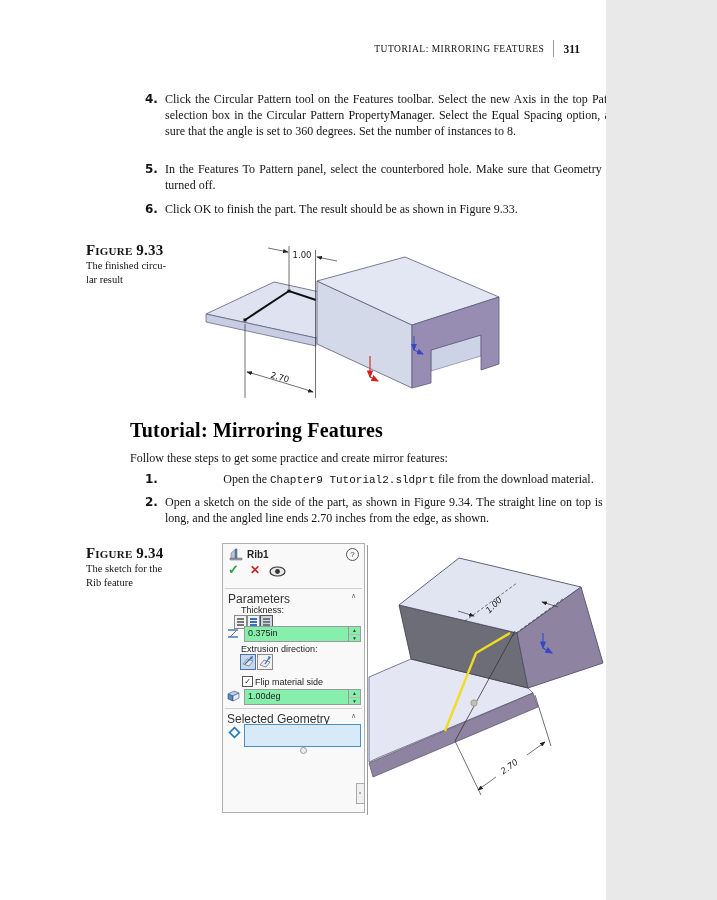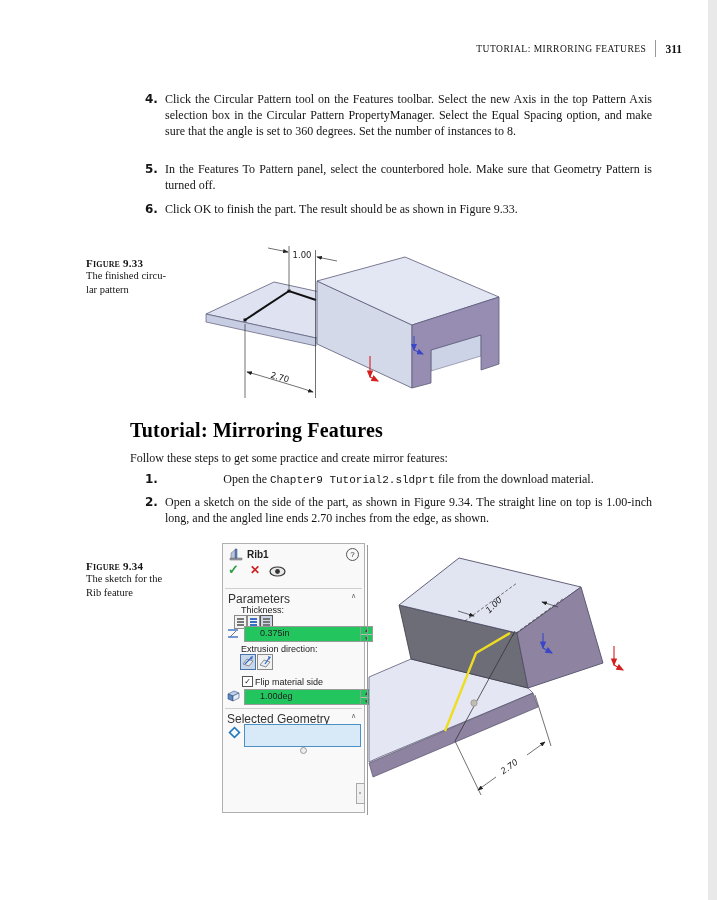--- a/index.html
+++ b/index.html
@@ -1,33 +1,33 @@
 <!DOCTYPE html>
 <html><head>
 <meta charset="utf-8">
 <style>
   html,body{margin:0;padding:0;background:#e9e9e9;}
-  #page{position:relative;width:708px;height:900px;background:#ffffff;overflow:hidden;
+  #page{position:relative;width:606px;height:900px;background:#ffffff;overflow:hidden;
         font-family:"Liberation Serif",serif;color:#141414;}
 
   
   .runhead{position:absolute;top:40px;right:26px;display:flex;align-items:center;gap:9px;}
   .runtitle{font-size:9.5px;letter-spacing:.5px;color:#111;}
   .rundiv{width:1px;height:17px;background:#999;}
   .runpage{font-size:11.5px;font-weight:bold;color:#111;}
 
   
   .step{position:absolute;left:144px;width:508px;}
   .step .num{position:absolute;left:1px;top:0;font-weight:bold;font-size:12px;font-family:"DejaVu Sans",sans-serif;}
   .step .txt{display:block;margin-left:21px;font-size:12px;line-height:15.8px;text-align:justify;}
   .mono{font-family:"Liberation Mono",monospace;font-size:11px;}
 
   
   .figcap{position:absolute;left:86px;width:120px;}
-  .figcap .lab{font-weight:bold;font-size:11px;font-variant:small-caps;letter-spacing:.2px;margin-top:15px;}
+  .figcap .lab{font-weight:bold;font-size:15px;font-variant:small-caps;letter-spacing:.2px;}
   .figcap .cline{font-size:10.5px;line-height:13.5px;}
 
   h1.sect{position:absolute;left:130px;top:419px;margin:0;font-size:20px;letter-spacing:.2px;color:#000;}
   .intro{position:absolute;left:130px;top:451px;font-size:12px;}
 
   
   .figimg{position:absolute;}
 
   
   #pm{position:absolute;left:222px;top:543px;width:141px;height:268px;background:#f9f9f9;
@@ -42,21 +42,21 @@
   #pm .sechdr{font-size:12px;color:#333;}
   #pm .chev{font-size:7px;color:#666;}
   #pm .lbl{font-size:9px;color:#222;}
   .tbtn{position:absolute;width:11px;height:12px;border:1px solid #8a8a8a;background:#f2f2f2;
         display:flex;flex-direction:column;justify-content:center;gap:1.5px;align-items:center;}
   .tbtn span{display:block;width:7px;height:1.5px;background:#777;}
   .tbtn.blue span{background:#3a6fc4;}
   .tbtn.sel{background:#ccd5e3;border-color:#555;}
   .ebtn{position:absolute;width:14px;height:14px;border:1px solid #8a8a8a;background:#f2f2f2;}
   .ebtn.sel{background:#c8d7ea;border-color:#4a74a8;}
-  .spinfield{position:absolute;height:14px;background:#22c55e;border:1px solid #9a9a9a;display:flex;padding-left:12px;}
+  .spinfield{position:absolute;height:14px;background:#86efac;border:1px solid #9a9a9a;display:flex;}
   .spinfield .val{flex:1;font-size:9px;line-height:13px;padding-left:3px;}
   .spinner{width:11px;border-left:1px solid #9a9a9a;display:flex;flex-direction:column;}
   .spinner span{flex:1;font-size:5px;line-height:6px;text-align:center;color:#444;}
   .spinner span:first-child{border-bottom:1px solid #bbb;}
   .cbx{position:absolute;width:9px;height:9px;border:1px solid #555;background:#fff;
        font-size:8px;line-height:9px;text-align:center;color:#222;}
   .contourbox{position:absolute;left:21px;top:180px;width:115px;height:21px;background:#d8eaf8;border:1px solid #4a90c4;}
   .handledot{position:absolute;left:77px;top:203px;width:5px;height:5px;border:1px solid #999;border-radius:50%;background:#eee;}
   .sidetab{position:absolute;right:-1px;top:239px;width:7px;height:19px;border:1px solid #aaa;background:#f0f0f0;}
   .sidetab i{position:absolute;left:2px;top:8px;width:2px;height:2px;background:#999;border-radius:50%;}
@@ -81,21 +81,21 @@
     <span class="txt">In the Features To Pattern panel, select the counterbored hole. Make sure that Geometry Pattern is turned off.</span>
   </div>
   <div class="step" style="top:202px;">
     <span class="num">6.</span>
     <span class="txt">Click OK to finish the part. The result should be as shown in Figure 9.33.</span>
   </div>
 
   <div class="figcap" style="top:242px;">
     <div class="lab">Figure 9.33</div>
     <div class="cline">The finished circu-</div>
-    <div class="cline">lar pattern</div>
+    <div class="cline">lar result</div>
   </div>
 
   <svg class="figimg" style="left:198px;top:236px;" width="322" height="168" viewBox="0 0 322 168">
     <defs>
       <marker id="a33" markerWidth="8" markerHeight="6" refX="7" refY="3" orient="auto">
         <polygon points="0,0 8,3 0,6" fill="#222"></polygon>
       </marker>
       <marker id="r33" markerWidth="7" markerHeight="6" refX="6" refY="3" orient="auto">
         <polygon points="0,0 7,3 0,6" fill="#d42020"></polygon>
       </marker>

